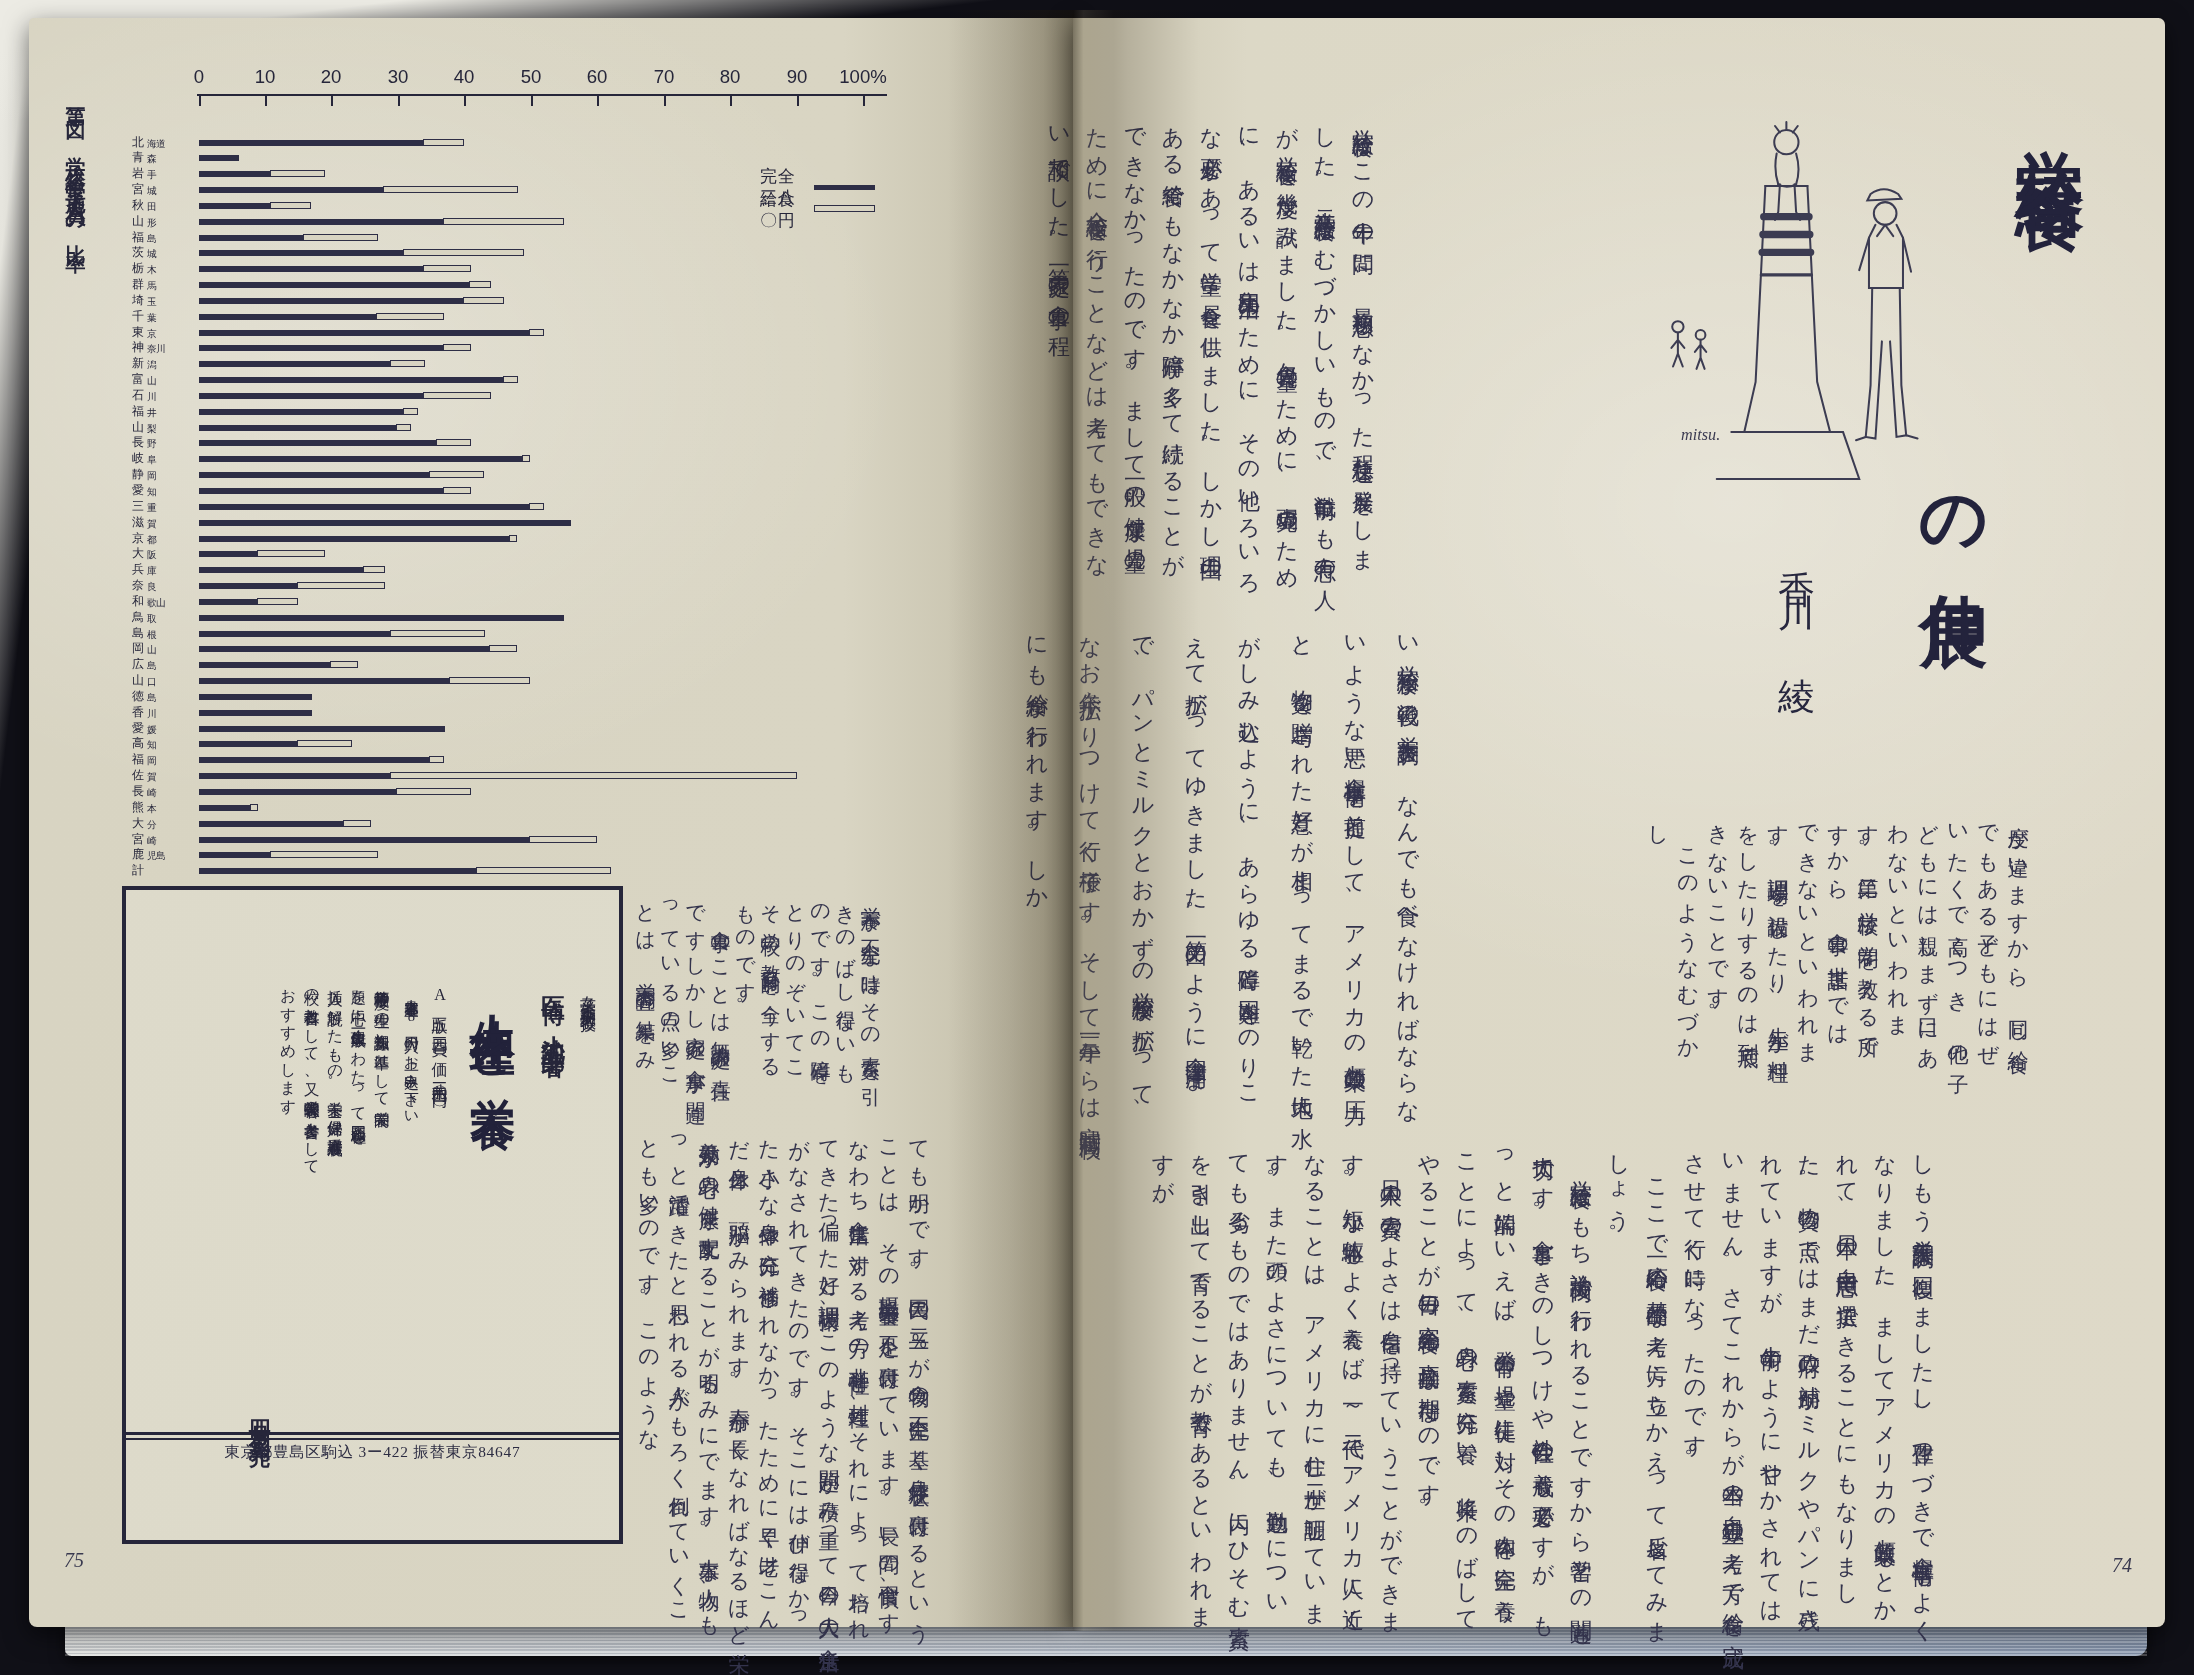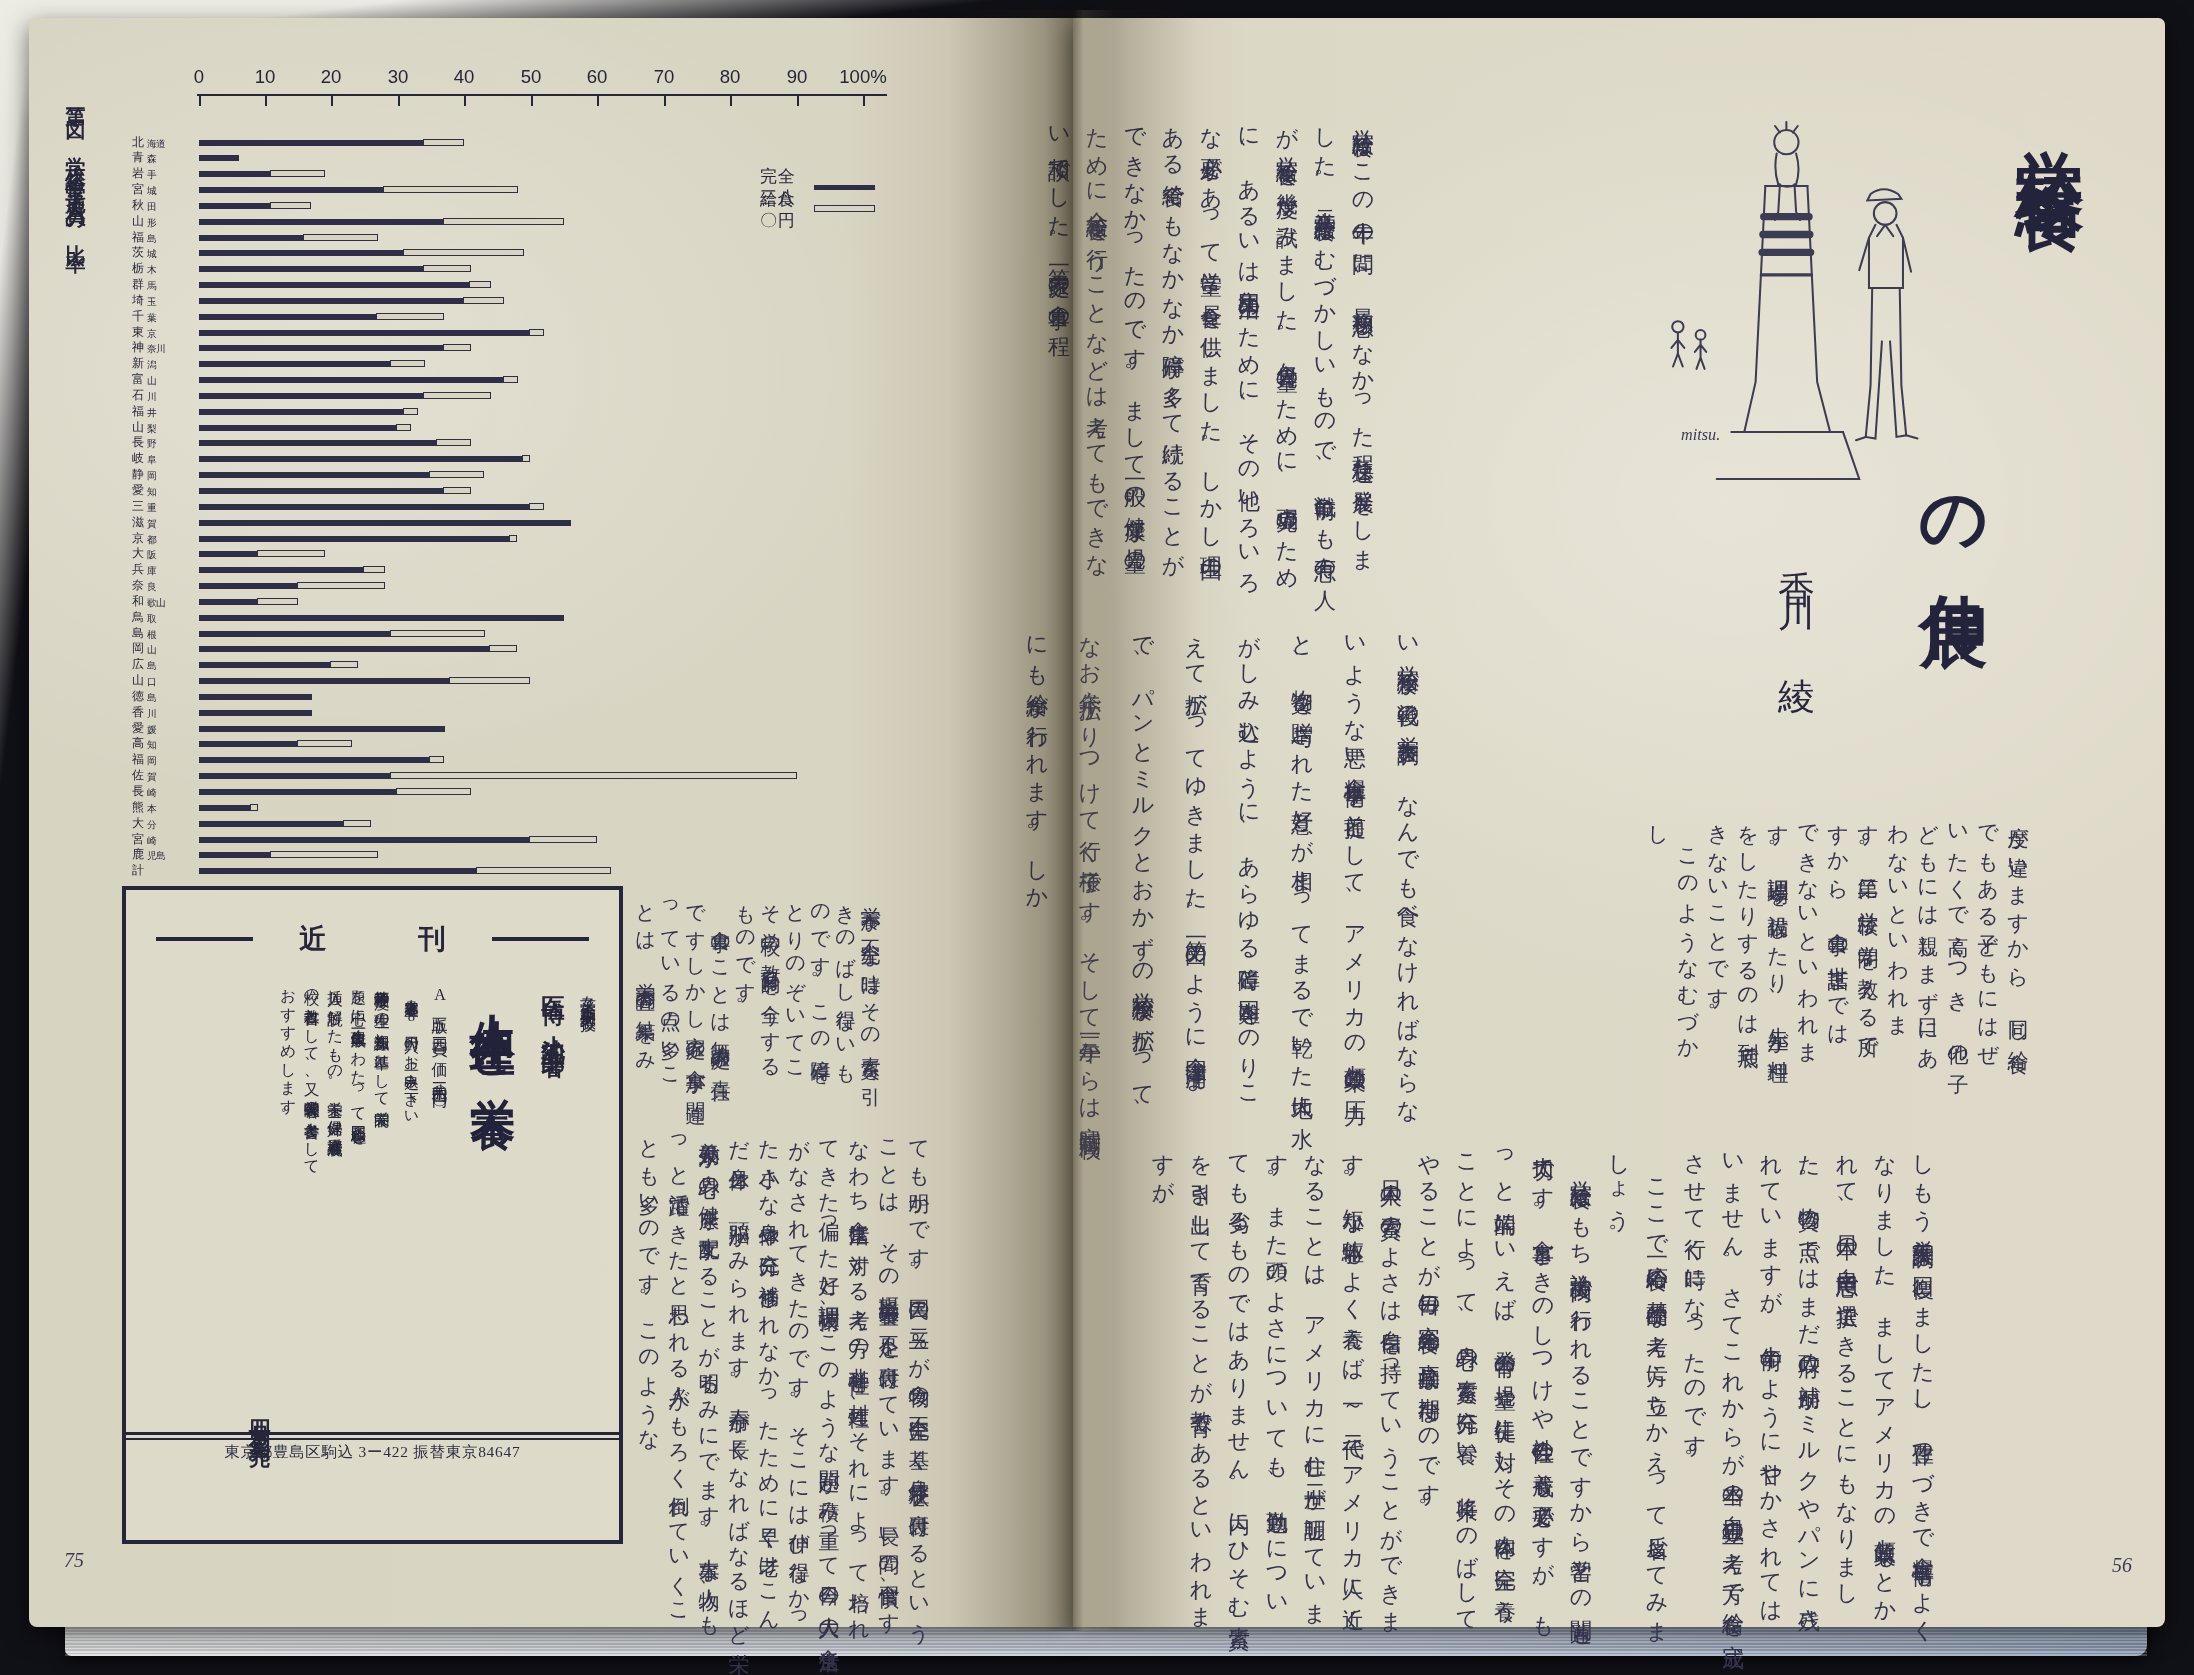--- a/index.html
+++ b/index.html
@@ -431,25 +431,20 @@
         <span class="lsample hollow"></span>
       </div>
     </div>
   </div>
 
   <div class="vtext lp-block1">栄養が不完全な時はその素質を引きのばし得ないものです。この障碍をとりのぞいてこそ学校の教育目的を全うするものです。
 　食事のことは無論家庭の責任ですしかし家庭の食事が間違っている点の多いことは、栄養調査の結果をみ</div>
   <div class="vtext lp-block2">ても明かです。国民の二三％が食物の不完全に基く身体症状を裏付けるということは、その摂取栄養量の不足を裏付けています。長い間の食習慣、すなわち食生活に対する考え方の非科学性と封建性、それによって培われてきた偏った好と調理技術、このような問題が積み重って今日の大人の食生活がなされてきたのです。そこには伸び得なかった小さな身体や充分に補修されなかったために早く老けこんだ身体と、頭脳がみられます。寿命が長くなればなるほど栄養効果が身心の健康を支配することが明るみにでます。大事な人物、もっと活躍できたと思われる人々がもろく倒れていくことも多いのです。このような</div>
 
   <div class="ad">
-    <div class="ad-header">
-      <span class="dash"></span>
-      <span class="htext">近　刊</span>
-      <span class="dash"></span>
-    </div>
     <div class="ad-cols" id="ad-cols">
         <div class="ad-col ad-affil">女子栄養短期大学教授</div>
         <div class="ad-col ad-author">医博　小池五郎著</div>
         <div class="ad-col ad-title">人体生理と栄養</div>
         <div class="ad-col ad-spec">A五版　三四〇頁　価 三八〇円〒四〇円</div>
         <div class="ad-col ad-note">内容見本進呈　8円封入の上お申込み下さい</div>
         <div class="ad-col ad-desc">高等学校程度の生理の初歩知識を基準にして栄養問</div>
         <div class="ad-col ad-desc">題を中心に生命現象一般にわたって図版三〇〇種を</div>
         <div class="ad-col ad-desc">挿入し解説したもの。栄養士　保健婦　看護婦養成</div>
         <div class="ad-col ad-desc">校の教科書として、又、栄養関係者の参考書として</div>
@@ -504,17 +499,17 @@
 
   <div class="vtext body27 band-a">学校給食はこの十年の間に、最初豫想しなかった程急速な発展をしました。元来学校給食はむづかしいもので、戦争前にも有志の人が学校給食を幾度か試みました。欠食児童のために、虚弱児のために、あるいは集団生活のために、その他いろいろな必要があって学童に昼食を供しました。しかし理由のある給食でもなかなか障碍が多くて続けることができなかったのです。まして一般の健康な児童のために全校給食を行うことなどは考えてもできない相談でした。第一家庭の食事の程</div>
   <div class="vtext body26 band-b">度が違いますから、同じ給食でもある子どもにはぜいたくで高くつき、他の子どもには親しまず口にあわないといわれます。第二に学校は学問を教える所ですから、食事の世話まではできないといわれます。調理場を設備したり、先生が料理をしたりするのは到底できないことです。
 　このようなむづかし</div>
   <div class="vtext body27 band-c">い学校給食が戦後の栄養失調と、なんでも食べなければならないような悪い食糧事情を前提として、アメリカの占領政策の圧力と、物資を贈与された好意とが相まってまるで乾いた大地に水がしみ込むように、あらゆる障碍と困難をのりこえて拡がってゆきました。第一図のように全国津々浦々まで、パンとミルクとおかずの学校給食が拡がって、なお年々拡がりつゞけて行く様子です。そして三一年からは定時制高校にも給食が行われます。しか</div>
   <div class="vtext body27 band-d">しもう栄養失調は回復しましたし、豊作つづきで食糧事情もよくなりました。ましてアメリカの占領政策もとかれて、日本の自由意志で選択できることにもなりました。物資の点ではまだ政府の補助がミルクやパンに残されていますが、十年前のように甘やかされてはいません。さてこれからが本当の自主独立の考え方で給食を完成させて行く時になったのです。
 　ここで一応給食の基礎的な考え方に立ちかえって反省してみましょう。
 　学校給食はもち論学校内で行われることですから学習との関連も大切です。食事どきのしつけや社会性の養成も必要ですが、もっと端的にいえば、発育中の児童や生徒に対しその肉体を完全に養うことによって、身心の素質を充分に養い、将来にのばしてやることが毎日の完全給食の直接的な期待なのです。
 　日本人の素質のよさは自信を持っていうことができます。短小な体駆もよく養えば、一～二代でアメリカ人に近くなることは、アメリカに住む二世が証明しています。また頭のよさについても、勤勉さについても劣るものではありません。内にひそむ素質を引き出して育てることが教育であるといわれますが、</div>
 
-  <div class="pageno right">56</div>
+  <div class="pageno right">74</div>
 
   <div class="gutter"></div>
 </div>
 
 
 </body></html>

